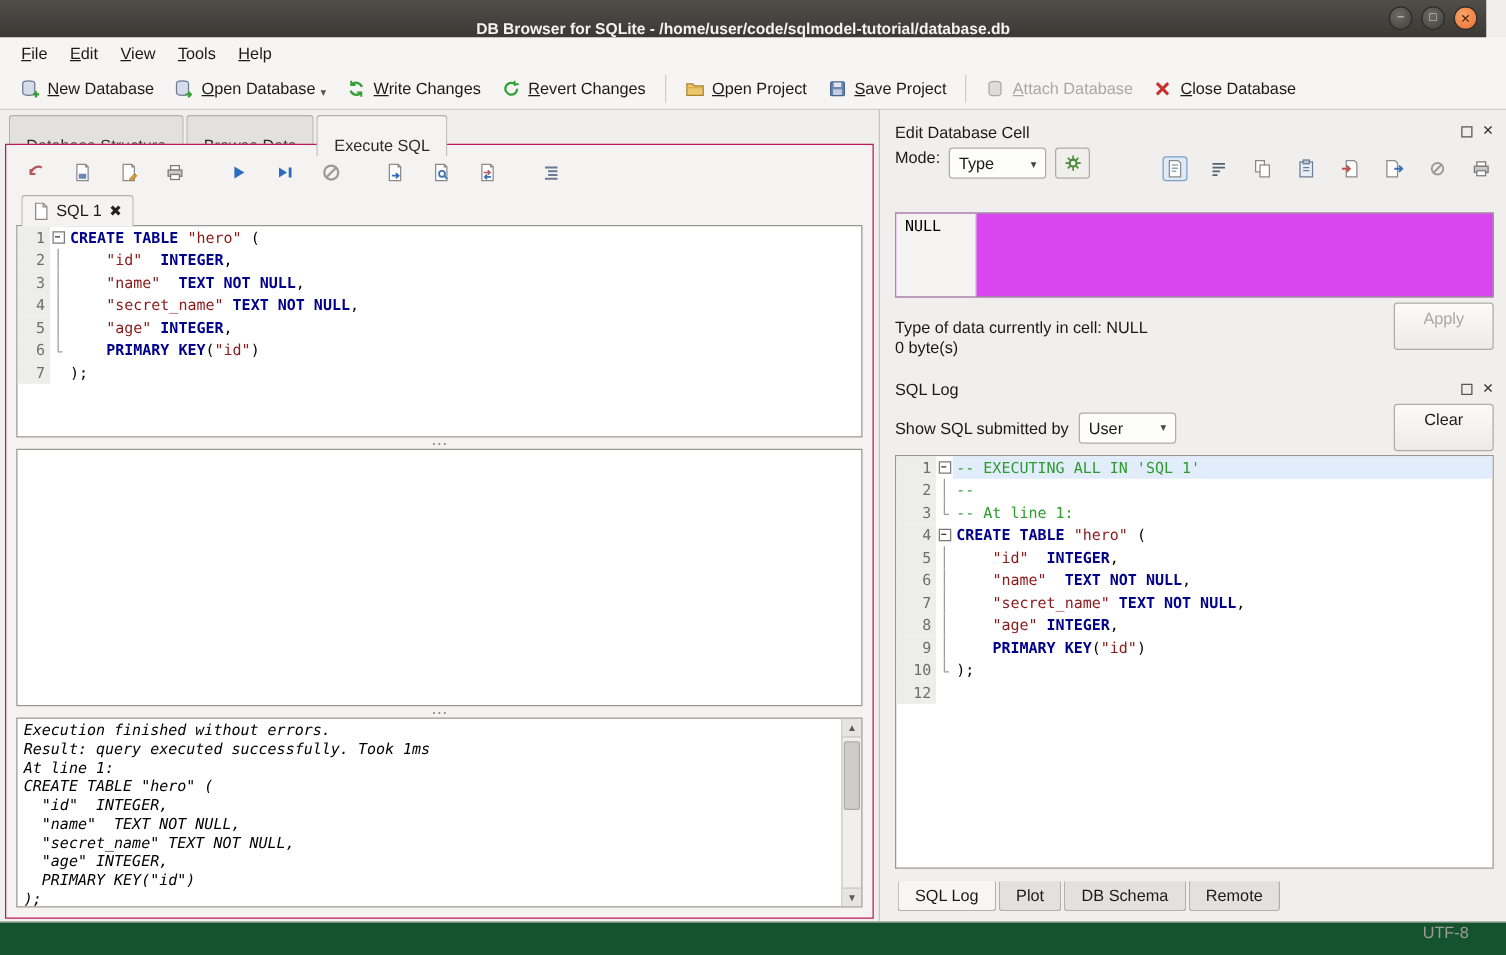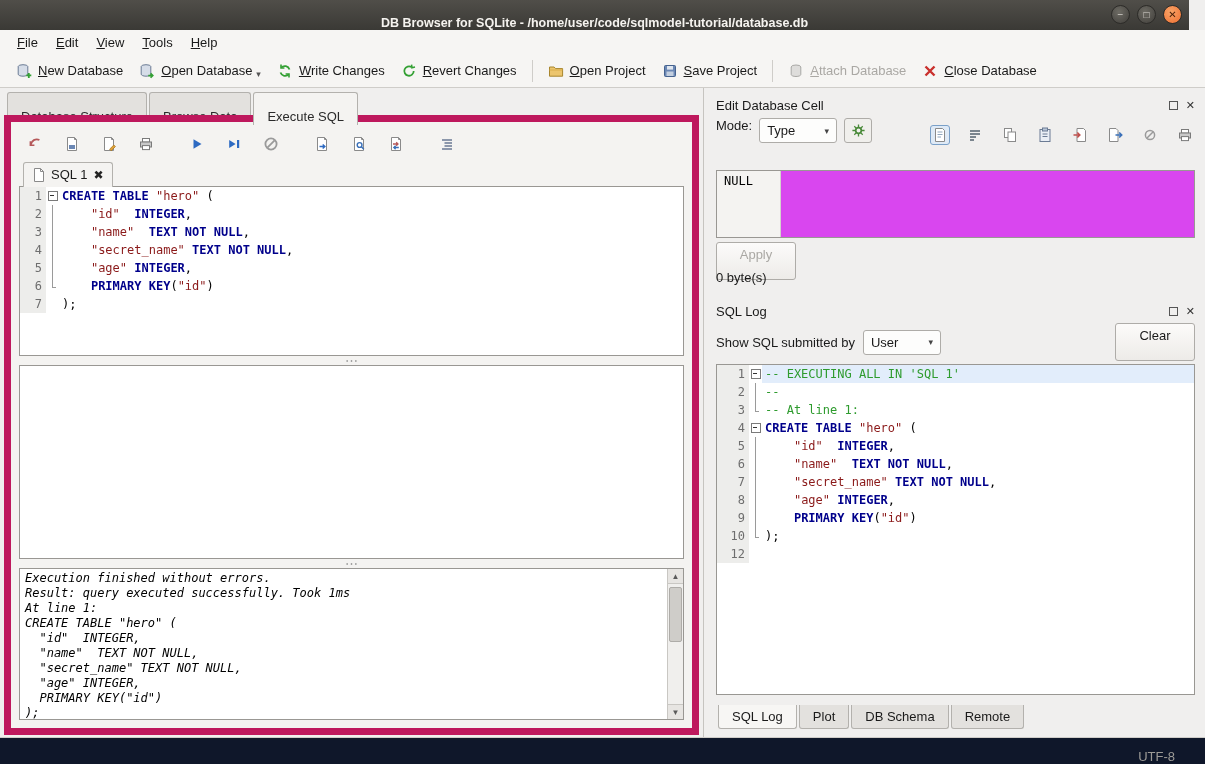--- a/index.html
+++ b/index.html
@@ -28,21 +28,21 @@
   .tsep{width:1px;height:22px;background:#cfcdc9;margin:0 7px;}
   .caret-sm{font-size:9px;color:#555;margin-left:-2px;align-self:flex-end;}
   
   .main{position:absolute;top:88px;left:0;right:0;bottom:27px;}
   .left-pane{position:absolute;left:0;top:0;width:703px;bottom:0;}
   .main-tabs{display:flex;padding:4px 0 0 7px;height:27px;}
   .mtab{padding:16px 13px;background:#e3e1de;border:1px solid #b3b1ad;border-bottom:none;
     border-radius:3px 3px 0 0;margin-right:2px;color:#2a2a2a;position:relative;}
   .mtab.active{background:#f4f3f1;z-index:3;font-weight:normal;}
   .left-frame{position:absolute;top:27px;left:4px;right:4px;bottom:2px;background:#f4f3f1;
-    border:7px solid #be185d;display:flex;flex-direction:column;padding:6px 8px 8px;}
+    border:1px solid #be185d;display:flex;flex-direction:column;padding:6px 8px 8px;}
   .sql-toolbar{display:flex;align-items:center;gap:17px;height:30px;padding:2px 6px 0;}
   .sql-toolbar .gap{margin-left:14px;}
   .iconbtn{width:20px;height:20px;display:flex;align-items:center;justify-content:center;border-radius:3px;}
   .sqltab-row{height:28px;display:flex;align-items:flex-end;padding-left:4px;}
   .sqltab{display:inline-flex;align-items:center;gap:6px;padding:4px 9px 5px;background:#f4f3f1;
     border:1px solid #b3b1ad;border-bottom:none;border-radius:3px 3px 0 0;position:relative;z-index:2;margin-bottom:-1px;}
   .sqltab .closex{font-size:12px;color:#222;}
   
   .codebox{background:#fff;border:1px solid #999793;overflow:hidden;
     font-family:"DejaVu Sans Mono",monospace;font-size:12px;line-height:18px;}
@@ -100,22 +100,22 @@
   .byte-row{height:20px;margin-top:-4px;}
   .log-header{margin-top:8px;}
   .show-row{display:flex;align-items:center;gap:8px;height:36px;}
   .show-row .spacer{flex:1;}
   .logbox{flex:1;margin-top:4px;margin-bottom:10px;}
   .dock-tabs{display:flex;height:28px;align-items:flex-start;padding-left:2px;}
   .dtab{padding:4px 13px;background:#e3e1de;border:1px solid #b3b1ad;border-top:none;
     border-radius:0 0 3px 3px;margin-right:2px;}
   .dtab.active{background:#f7f6f4;}
   
-  .statusbar{position:absolute;bottom:0;left:0;right:0;height:27px;background:#0f172a;
-    border-top:1px solid #cfcdc9;display:flex;align-items:flex-end;justify-content:flex-end;padding-right:30px;color:#9c9a96;}
+  .statusbar{position:absolute;bottom:0;left:0;right:0;height:27px;background:#14532d;
+    border-top:1px solid #cfcdc9;display:flex;align-items:flex-start;justify-content:flex-end;padding-right:30px;color:#9c9a96;}
   u{text-decoration:underline;}
   svg{display:block;}
 </style>
 </head>
 <body>
 
 <div class="titlebar">
   <span class="title">DB Browser for SQLite - /home/user/code/sqlmodel-tutorial/database.db</span>
   <div class="winbtns">
     <span class="winbtn">−</span>
@@ -452,20 +452,21 @@
           </span>
       </span>
     </div>
 
     <div class="cellbox">
       <div class="cell-gutter"></div>
       <div class="cell-null">NULL</div>
     </div>
 
     <div class="type-row">
+      <span class="ttext">Type of data currently in cell: NULL</span>
       <span class="btn disabled">Apply</span>
     </div>
     <div class="byte-row">0 byte(s)</div>
 
     <div class="dock-header log-header">
       <span class="dtitle">SQL Log</span>
       <span class="panel-icons">
         <span class="icon-float"></span>
         <span class="icon-x">✕</span>
       </span>

